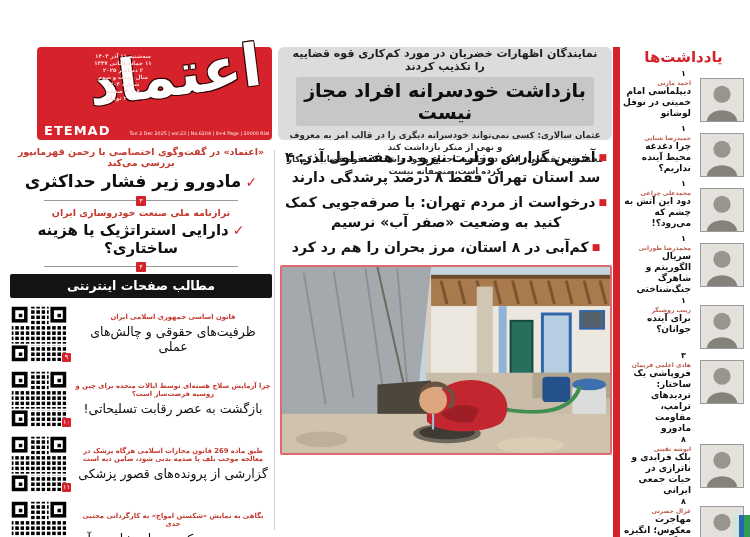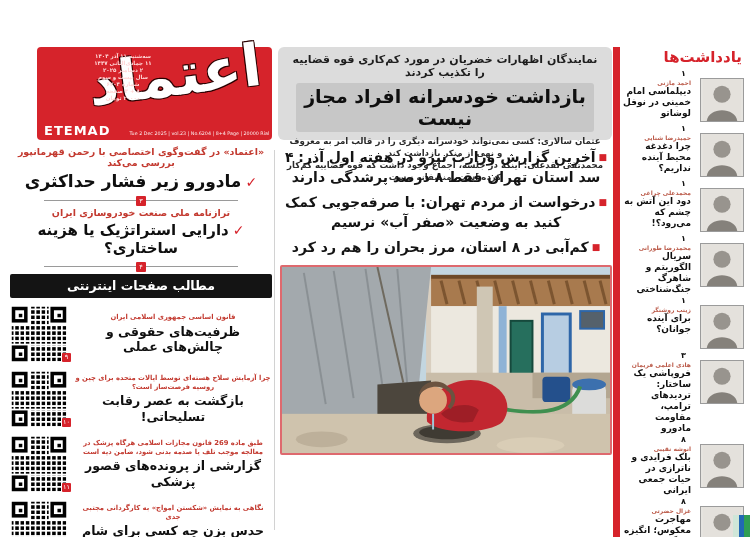--- a/index.html
+++ b/index.html
@@ -8,29 +8,29 @@
 
   
   .masthead { position: absolute; left: 37px; top: 47px; width: 235px; height: 93px; background: #d6232b; border-radius: 4px; color: #fff; }
   .logo-fa { position: absolute; right: 10px; top: -6px; font-size: 58px; font-weight: 900; transform: rotate(-7deg); color: #fff; text-shadow: 1px 1px 0 #2a0000, -1px -1px 0 #2a0000, 1px -1px 0 #2a0000, -1px 1px 0 #2a0000; letter-spacing: -2px; }
   .mast-dates { position: absolute; left: 54px; top: 6px; width: 64px; text-align: center; font-size: 5.5px; line-height: 7px; color: #ffd7d7; font-weight: 700; }
   .mast-bottom { position: absolute; left: 7px; bottom: 2px; display: flex; align-items: baseline; gap: 19px; direction: ltr; }
   .logo-en { font-size: 13px; font-weight: 900; letter-spacing: 1px; }
   .info-en { font-size: 4.8px; opacity: .92; white-space: nowrap; }
 
   
-  .top-story { position: absolute; left: 278px; top: 47px; width: 334px; height: 93px; background: #dcdcdc; border-radius: 6px; text-align: center; padding: 6px 8px 4px; }
+  .top-story { position: absolute; left: 278px; top: 47px; width: 334px; height: 93px; background: #dcdcdc; border-radius: 6px; text-align: center; padding: 0 8px 4px; }
   .ts-kicker { font-size: 11px; font-weight: 800; color: #1d1d1d; }
   .ts-headline { margin: 4px 10px 3px; background: #c7c7c7; border-radius: 3px; font-size: 19px; font-weight: 900; color: #0f0f0f; padding: 2px 0 3px; }
   .ts-sub { font-size: 8.6px; font-weight: 700; color: #2b2b2b; line-height: 12px; }
 
   
   .sb-bar { position: absolute; left: 613px; top: 47px; width: 7px; height: 490px; background: #d6232b; }
   .sidebar { position: absolute; left: 623px; top: 47px; width: 125px; height: 490px; overflow: hidden; padding-right: 4px; }
-  .sb-title { color: #d6232b; font-size: 15px; font-weight: 900; text-align: right; padding: 1px 2px 3px; }
+  .sb-title { color: #d6232b; font-size: 15px; font-weight: 900; text-align: center; padding: 1px 2px 3px; }
   .note { margin-bottom: 1px; }
   .note-num { text-align: center; font-size: 8px; font-weight: 700; line-height: 9px; color: #111; }
   .note-row { display: flex; gap: 9px; min-height: 45px; }
   .note-pic { flex: 0 0 44px; height: 44px; background: #e6e4e0; border: 1px solid #9b9b9b; overflow: hidden; }
   .note-pic svg { width: 100%; height: 100%; display: block; }
   .note-txt { flex: 1; text-align: right; padding-top: 1px; }
   .note-author { font-size: 6px; color: #bb5a49; font-weight: 700; line-height: 7px; }
   .note-title { font-size: 9px; font-weight: 900; color: #101010; line-height: 11px; }
 
   
@@ -38,21 +38,21 @@
   .lc-kicker { color: #c33a30; font-size: 9.5px; font-weight: 700; }
   .lc-story { font-size: 17px; font-weight: 900; color: #0f0f0f; margin-top: 3px; cursor: pointer; }
   .lc-story.small { font-size: 15px; }
   .check { color: #d6232b; font-size: 14px; font-weight: 900; margin-left: 4px; }
   .lc-div { position: relative; border-top: 1px solid #9a9a9a; margin: 9px 34px 6px; }
   .lc-badge { position: absolute; top: -5px; right: 50%; transform: translateX(50%); background: #d6232b; color: #fff; font-size: 6.5px; width: 10px; height: 10px; line-height: 10px; border-radius: 1px; }
   .web-header { margin-top: 7px; background: #141414; color: #fff; font-size: 12.5px; font-weight: 900; padding: 4px 0 5px; border-radius: 2px; cursor: default; }
   .qr-item { display: flex; gap: 6px; margin-top: 7px; align-items: center; position: relative; }
   .qr-txt { flex: 1; }
   .qr-kicker { color: #c33a30; font-size: 6.8px; font-weight: 700; line-height: 8.5px; }
-  .qr-title { font-size: 12.5px; font-weight: 700; color: #0f0f0f; line-height: 15.5px; margin-top: 2px; }
+  .qr-title { font-size: 12.5px; font-weight: 400; color: #0f0f0f; line-height: 15.5px; margin-top: 2px; }
   .qr-box { flex: 0 0 58px; height: 58px; }
   .qr-box svg { width: 100%; height: 100%; display: block; }
   .qr-badge { position: absolute; left: 52px; bottom: 1px; background: #d6232b; color: #fff; font-size: 6.5px; min-width: 9px; height: 9px; line-height: 9px; padding: 0 1px; border-radius: 1px; text-align: center; }
 
   
   .main-col { position: absolute; left: 280px; top: 142px; width: 332px; text-align: center; }
   .main-headline { font-size: 43px; font-weight: 900; color: #0c0c0c; line-height: 54px; letter-spacing: -1px; cursor: pointer; }
   .bullet { font-size: 14px; font-weight: 800; color: #141414; line-height: 20px; margin-top: 5px; }
   .sq { color: #d6232b; font-size: 9px; vertical-align: 2px; margin-left: 3px; }
   .photo { position: relative; margin-top: 8px; height: 190px; border: 2px solid #de696e; border-radius: 2px; overflow: hidden; background: #c3d6e0; }

